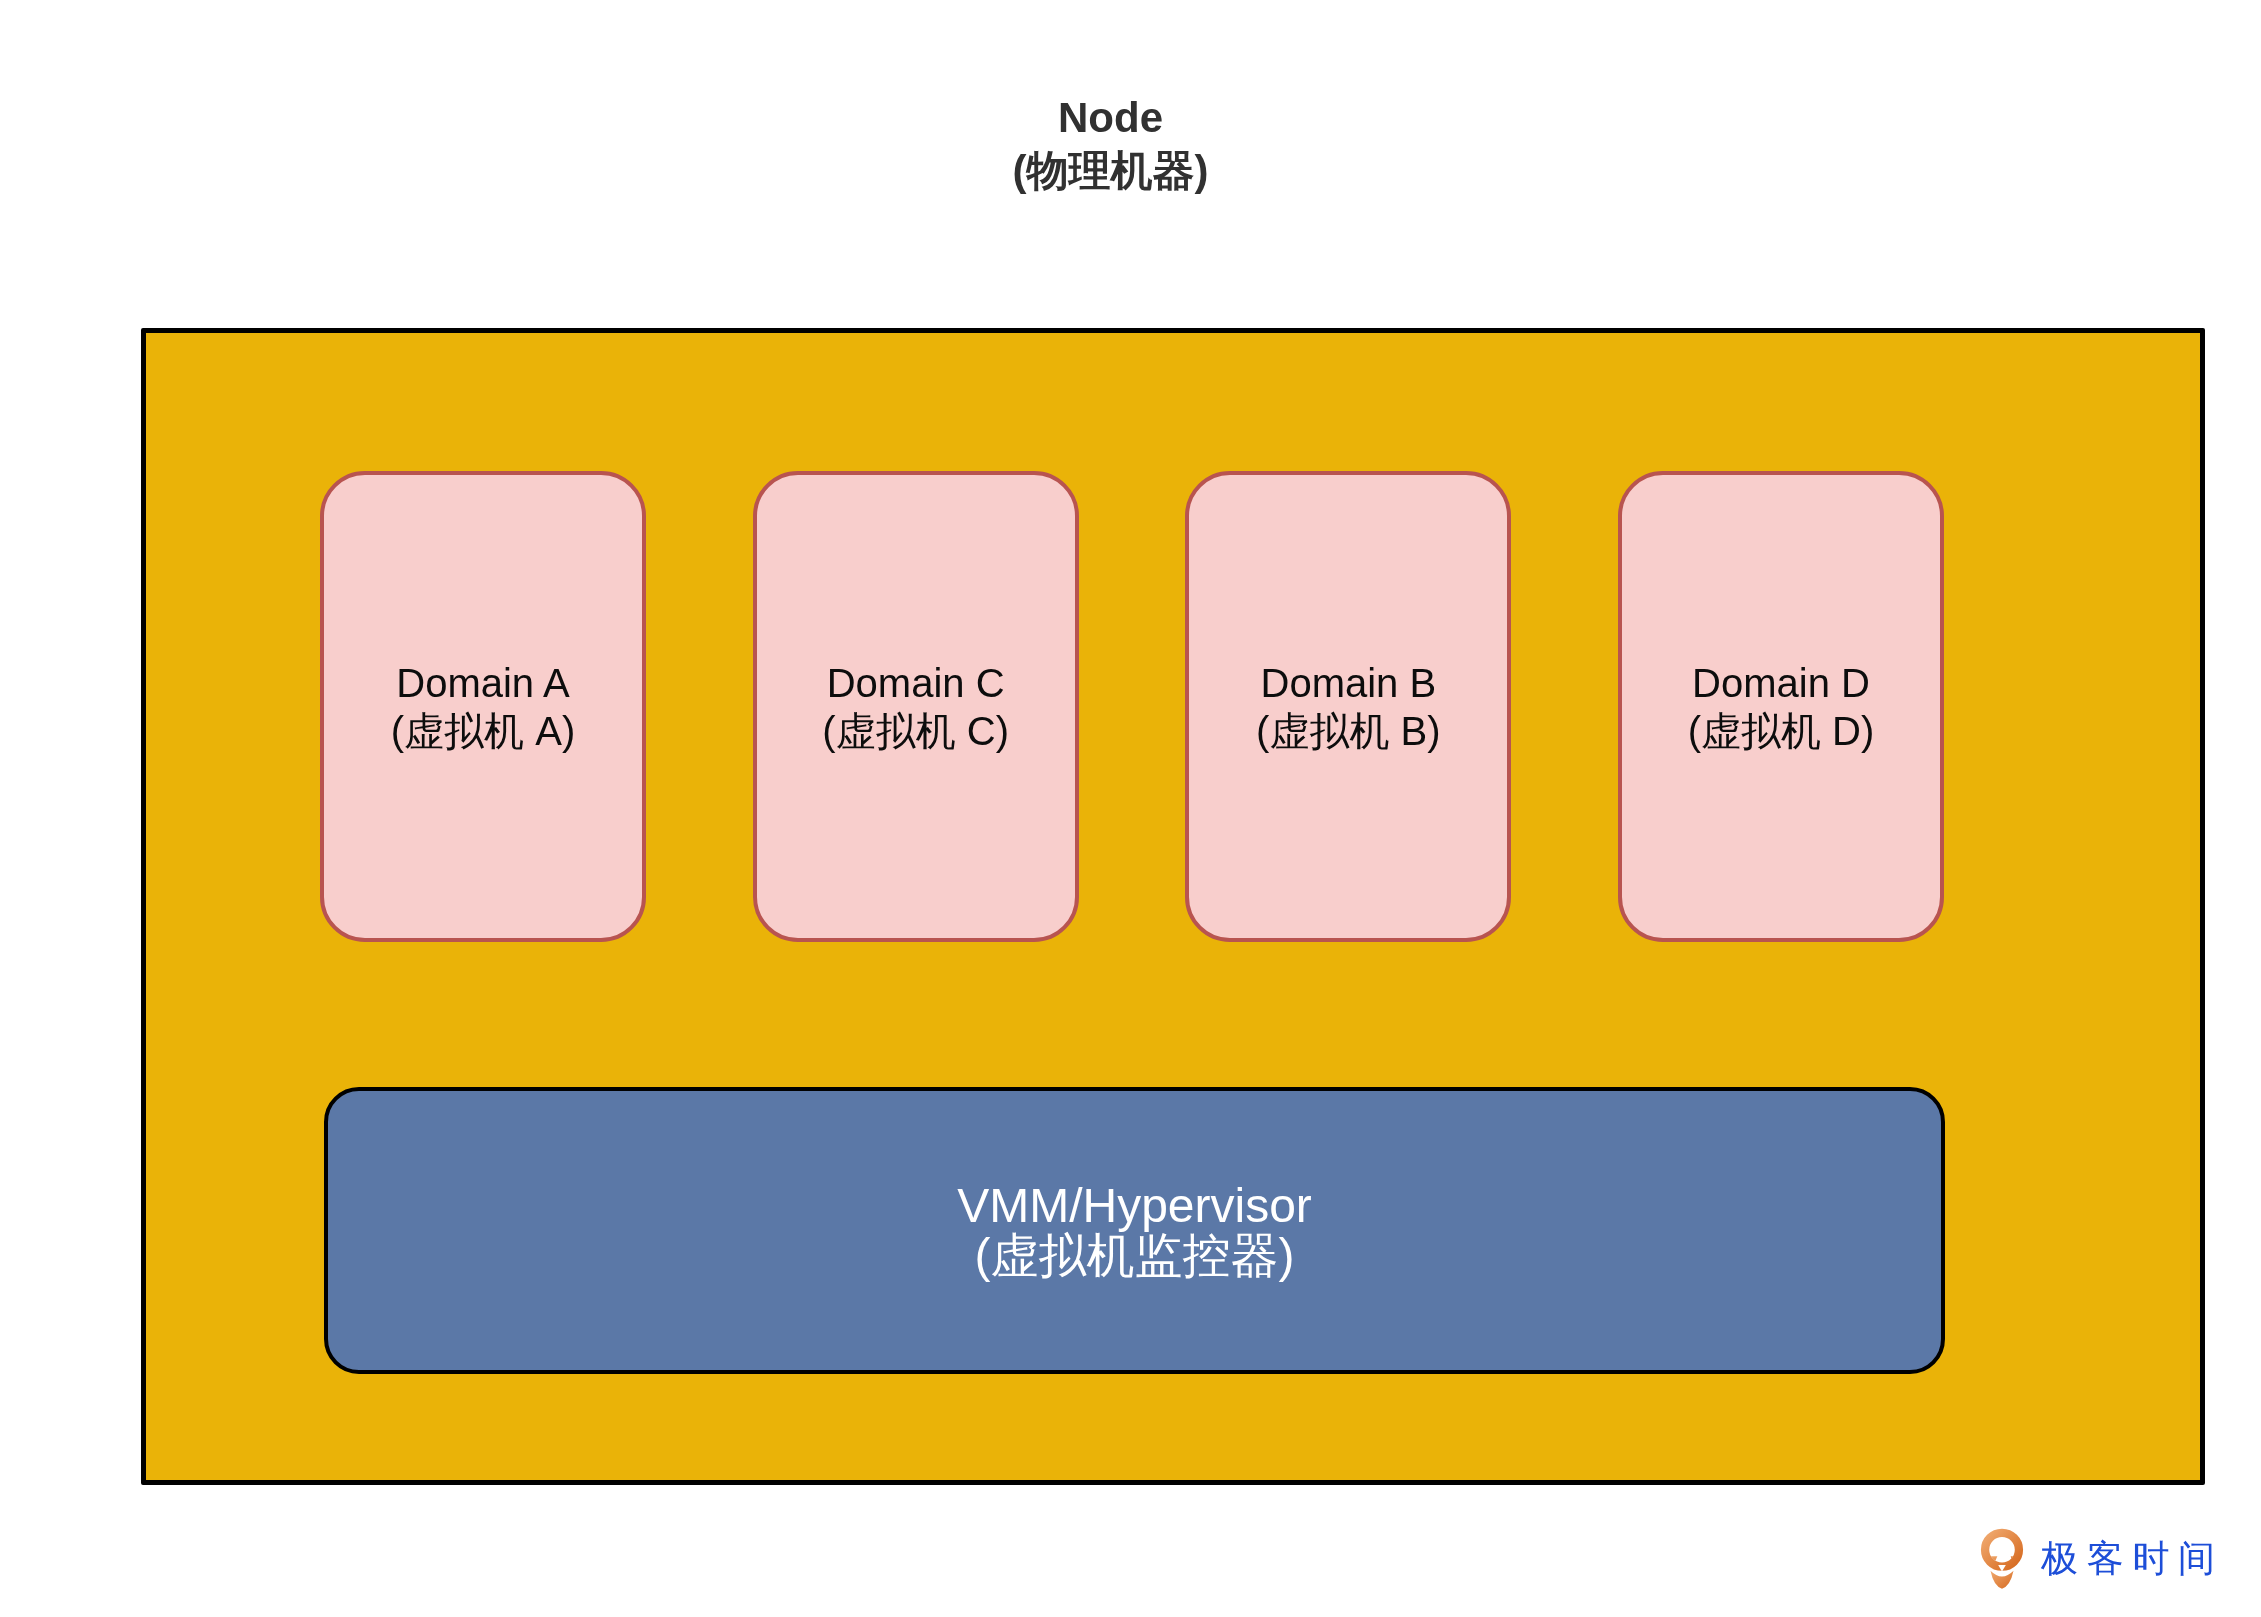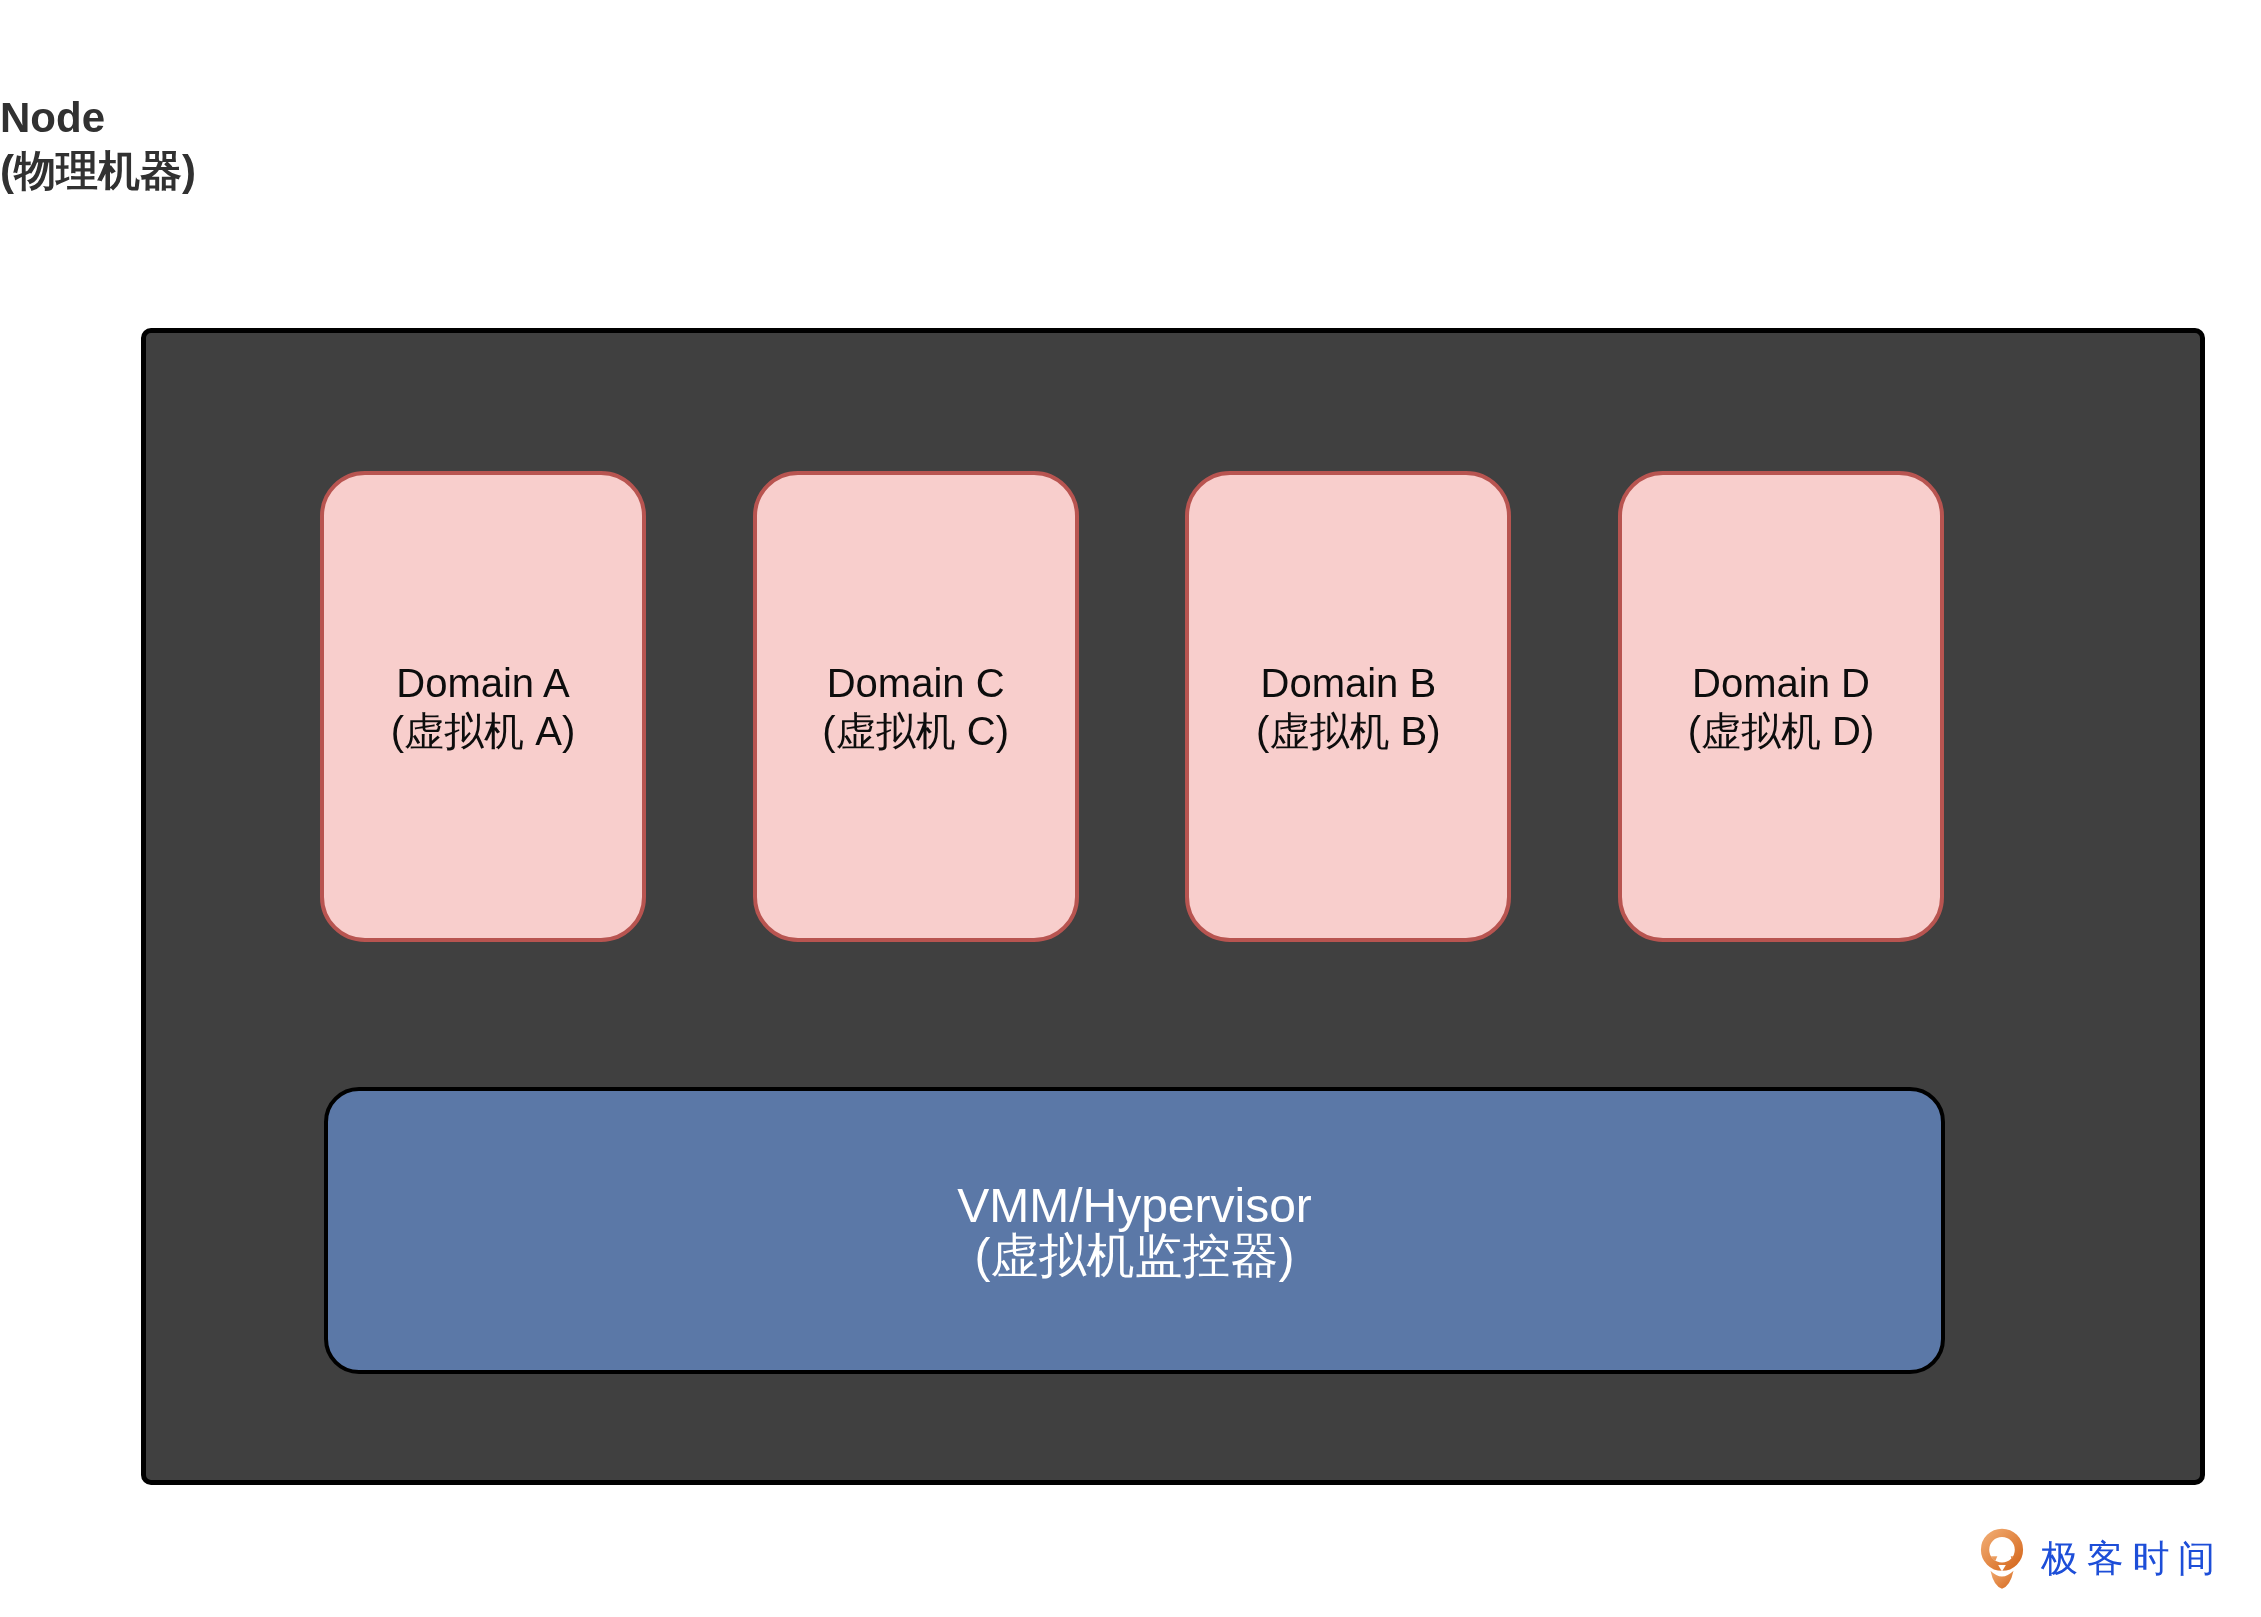--- a/index.html
+++ b/index.html
@@ -5,31 +5,31 @@
   * { margin: 0; padding: 0; box-sizing: border-box; }
   html, body {
     width: 2261px; height: 1617px;
     background: #ffffff;
     font-family: "Liberation Sans", "DejaVu Sans", sans-serif;
   }
   .canvas { position: relative; width: 2261px; height: 1617px; overflow: hidden; }
 
   .title {
     position: absolute; top: 91px; left: 0; width: 2221px;
-    text-align: left;
+    text-align: center;
     font-size: 42px; line-height: 53px; font-weight: 600;
     color: #313131;
   }
 
   .node-box {
     position: absolute; left: 141px; top: 328px;
     width: 2064px; height: 1157px;
-    background: #404040;
+    background: #eab308;
     border: 5px solid #000000;
-    border-radius: 10px;
+    border-radius: 2px;
   }
 
   .domains-row {
     position: absolute; left: 174px; top: 138px;
     width: 1624px; height: 471px;
     display: flex; justify-content: space-between;
   }
   .domain-box {
     width: 326px; height: 471px;
     background: #f8cecc;

